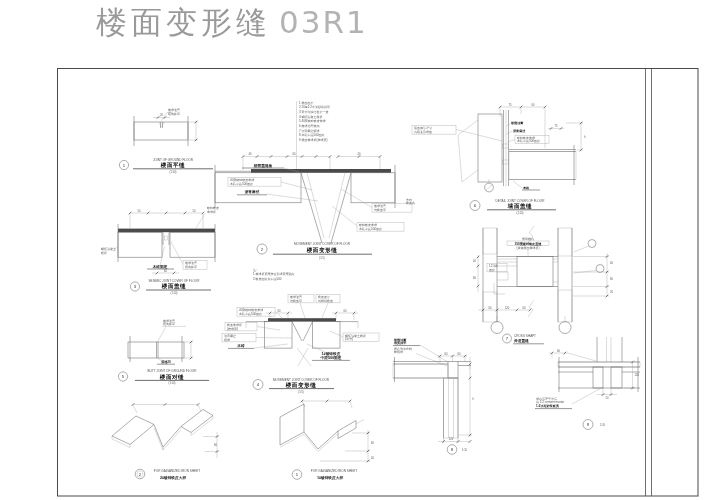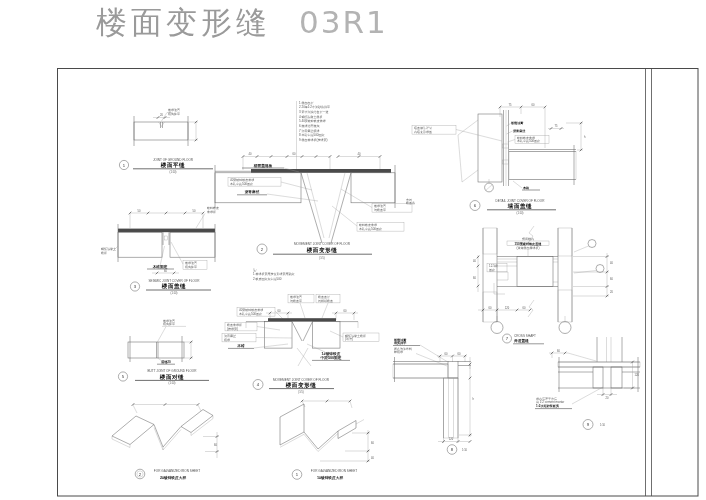--- a/index.html
+++ b/index.html
@@ -1,20 +1,20 @@
 <!DOCTYPE html>
 <html><head>
 <meta charset="utf-8">
 <style>
   html,body{margin:0;padding:0;background:#ffffff;}
   .page{position:relative;width:706px;height:500px;background:#fff;overflow:hidden;
         font-family:"Liberation Sans",sans-serif;}
   .title{position:absolute;left:96px;top:2px;font-size:31px;color:#9a9a9a;
          letter-spacing:4px;white-space:nowrap;font-family:"DejaVu Sans",sans-serif;}
-  .title .code{color:#b3b3b3;letter-spacing:2px;margin-left:28px;}
+  .title .code{color:#b3b3b3;letter-spacing:2px;margin-left:8px;}
   svg.sheet{position:absolute;left:0;top:0;}
   svg .ln{stroke:#6b6b6b;stroke-width:.55;fill:none;}
   svg .lt{stroke:#9a9a9a;stroke-width:.35;fill:none;}
   svg .tk{stroke:#444;stroke-width:.7;fill:none;}
   svg .ul{stroke:#333;stroke-width:.5;}
   svg .rule{stroke:#4a4a4a;stroke-width:.8;}
   svg .fd{fill:#4a4a4a;}
   svg text{fill:#555;}
   svg .t3{font-size:3px;}
   svg .t3b{font-size:3.1px;font-weight:bold;fill:#222;}

